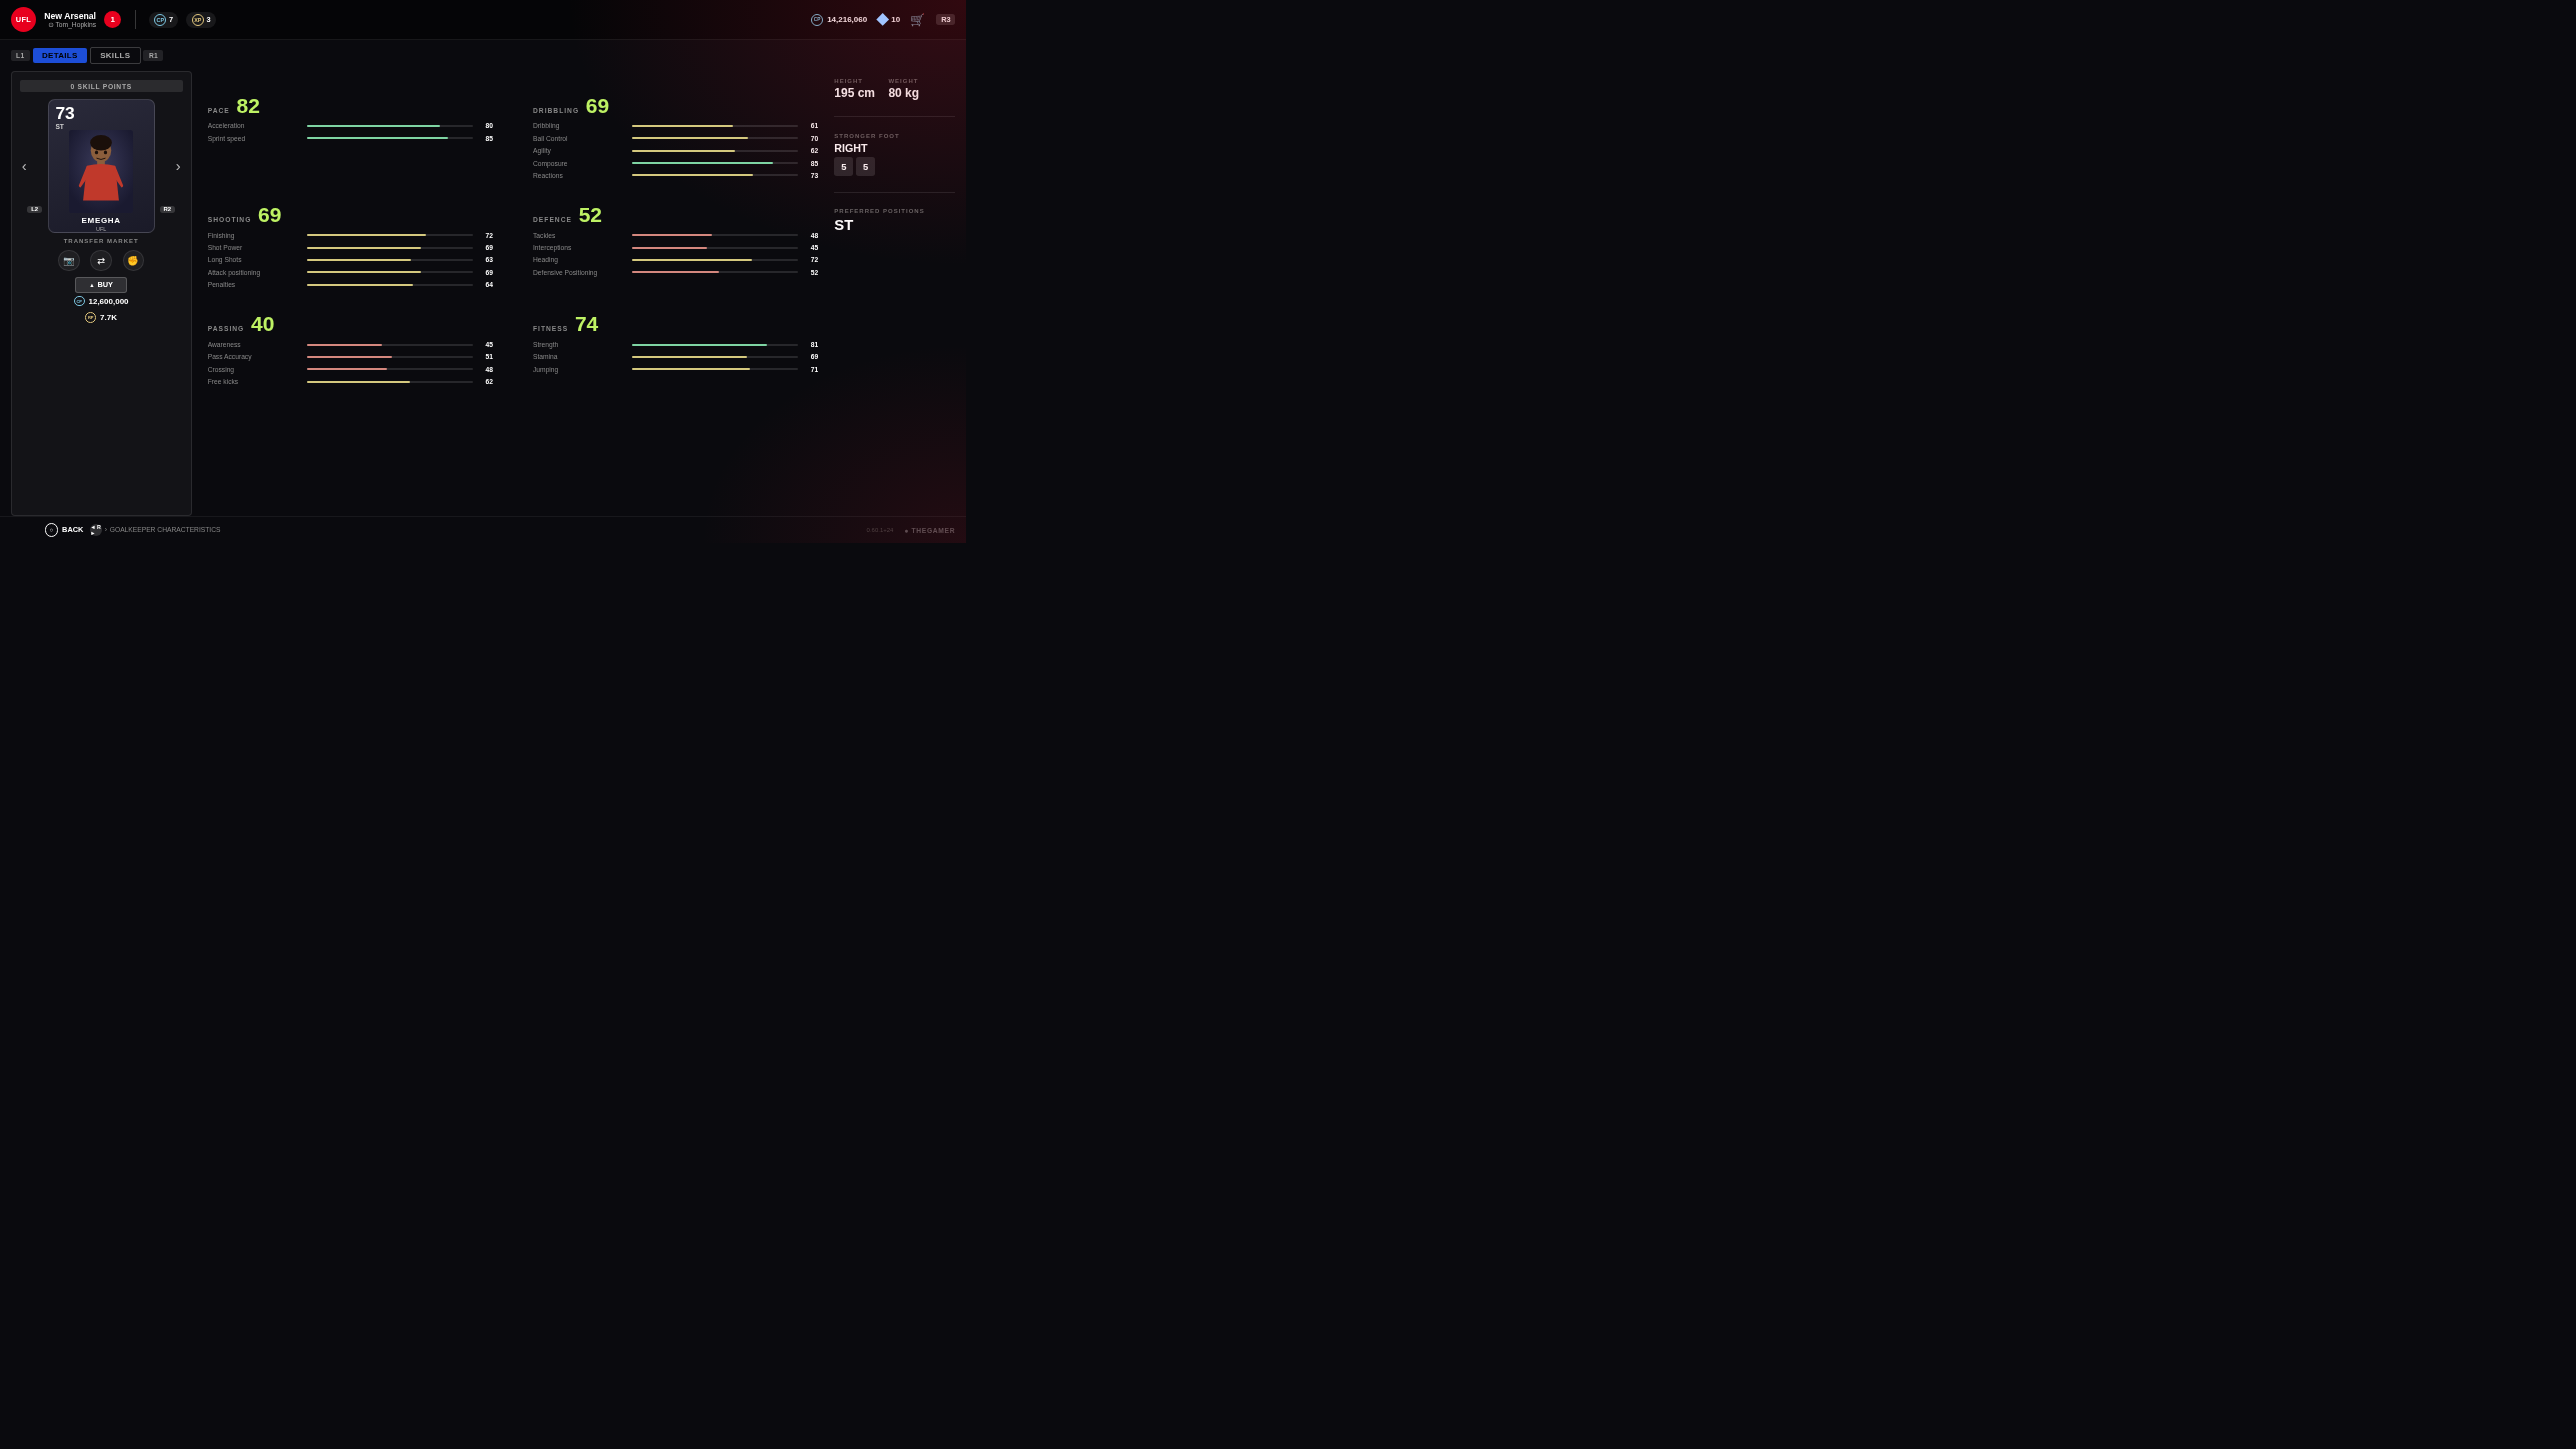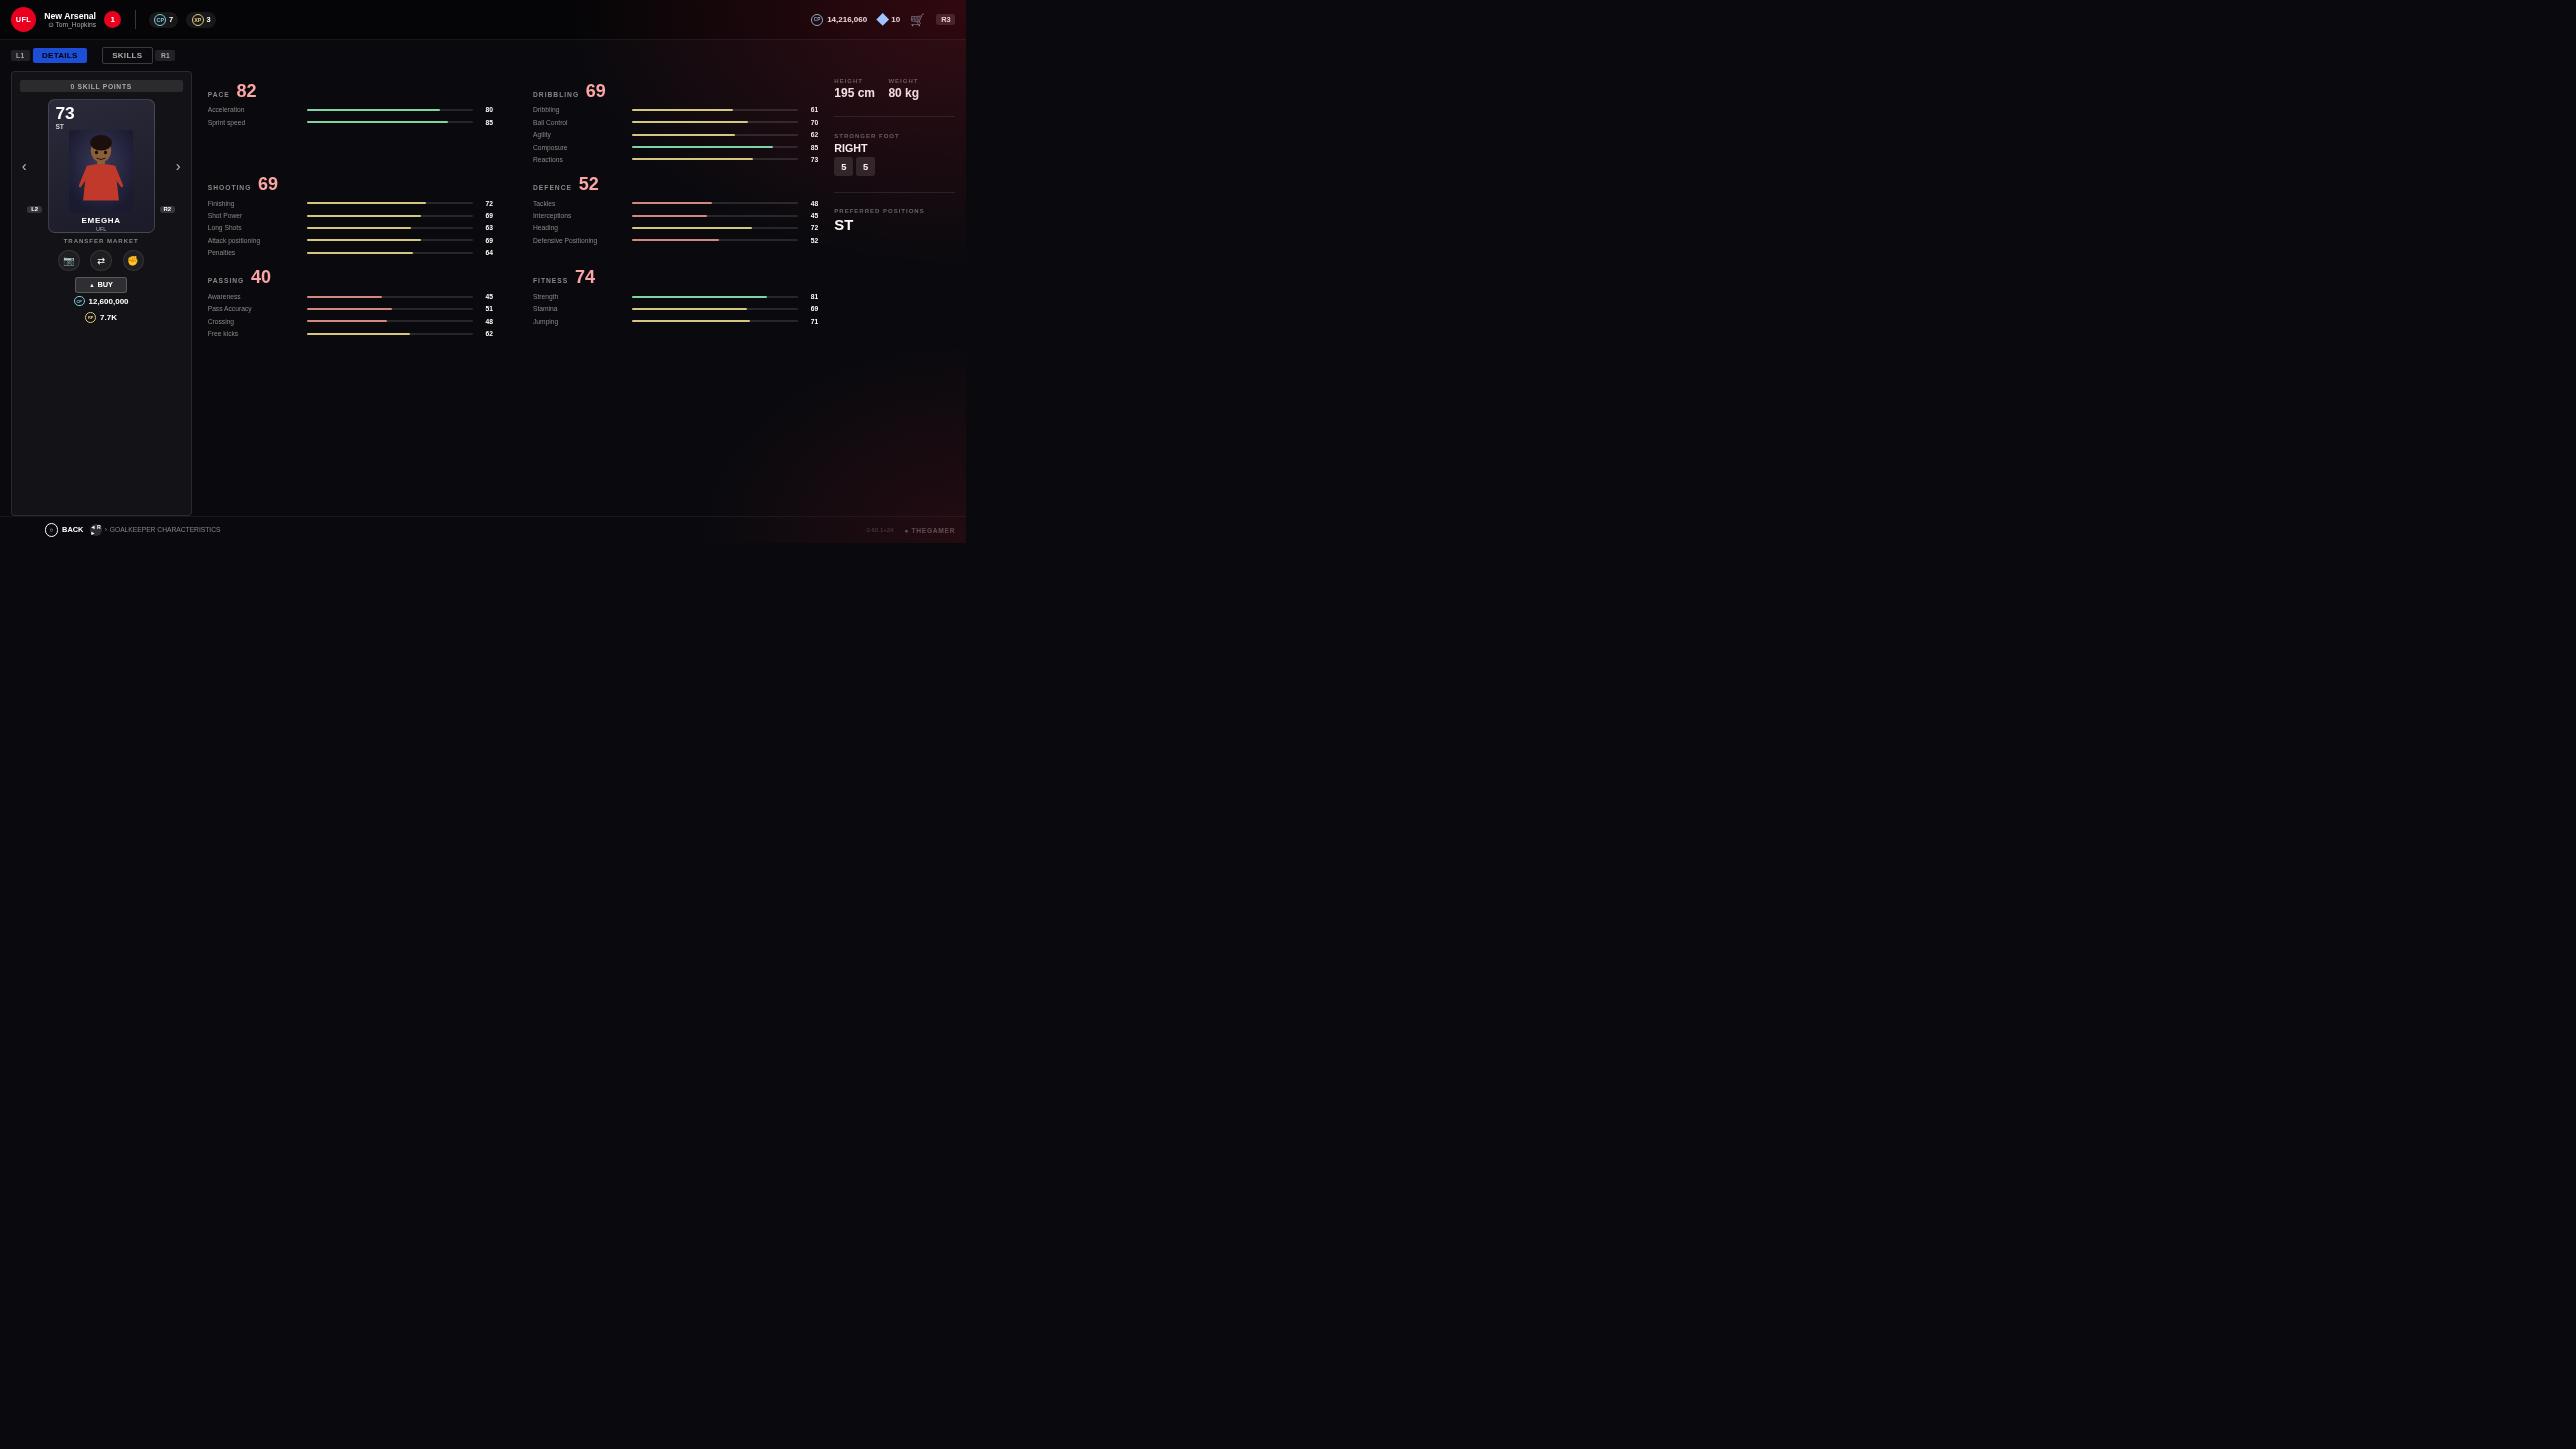--- a/index.html
+++ b/index.html
@@ -127,21 +127,20 @@
       font-size: 6.7px;
     }
     .tab-btn.active {
       background: #1d4ed8;
       color: #000;
     }
     .tab-btn.inactive {
       background: transparent;
       color: #aaa;
       border: 0.7px solid rgba(255,255,255,0.2);
-      margin-left: 12px;
     }
 
     
     .main-content {
       display: flex;
       padding: 0 10.7px;
       gap: 16px;
       height: calc(543px - 40px - 31px - 27px);
     }
 
@@ -292,24 +291,25 @@
       margin-bottom: 6.7px;
     }
     .stat-cat-name {
       font-size: 6.7px;
       font-weight: 700;
       color: #888;
       letter-spacing: 1px;
       text-transform: uppercase;
     }
     .stat-cat-value {
-      font-size: 18px;
+      font-size: 21px;
       font-weight: 900;
-      color: #fca5a5;
+      color: #bef264;
       line-height: 1;
+      margin-top: 13px;
     }
     .stat-row {
       display: flex;
       align-items: center;
       gap: 5.4px;
       margin-bottom: 5.4px;
     }
     .stat-name {
       font-size: 6.7px;
       color: #888;

